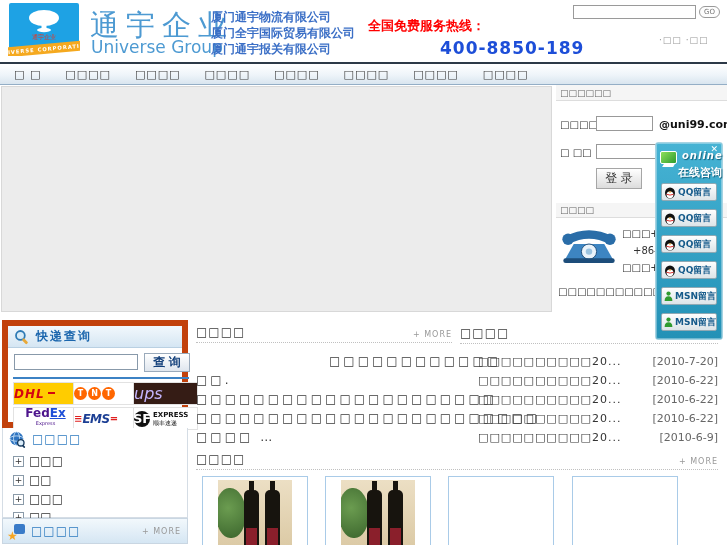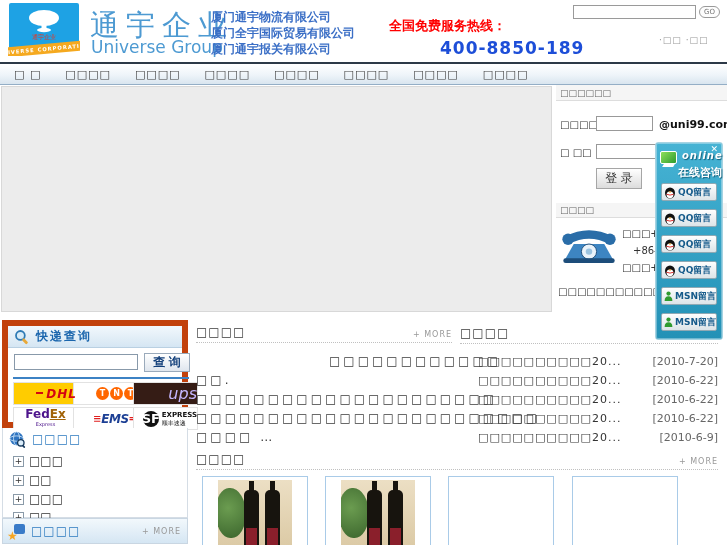--- a/index.html
+++ b/index.html
@@ -4,21 +4,21 @@
 <style>
   * { margin:0; padding:0; box-sizing:border-box; }
   body { background:#fff; font-family:"DejaVu Sans","Liberation Sans",sans-serif; }
   .page { position:relative; width:727px; height:545px; overflow:hidden; background:#fff; }
 
   
   .logo-flag { position:absolute; left:8px; top:3px; width:72px; height:53px; }
   .brand-title { position:absolute; left:90px; top:6px; font-size:29px; color:#4d9ad2; letter-spacing:7px; white-space:nowrap; }
   .brand-sub { position:absolute; left:91px; top:37px; font-size:17px; color:#4d9ad2; }
   .companies { position:absolute; left:211px; top:9px; font-size:12px; font-weight:bold; color:#3b6fc6; line-height:16px; white-space:nowrap; }
-  .hotline-label { position:absolute; left:368px; top:17px; font-size:13px; font-weight:bold; color:#f00;margin-left:21px; }
+  .hotline-label { position:absolute; left:368px; top:17px; font-size:13px; font-weight:bold; color:#f00; }
   .hotline-number { position:absolute; left:440px; top:38px; font-size:17px; font-weight:bold; color:#1d4ed8; letter-spacing:1px; }
   .search-input { position:absolute; left:573px; top:5px; width:123px; height:14px; border:1px solid #9a9a9a; font-size:10px; padding:0 2px; }
   .go-btn { position:absolute; left:699px; top:6px; width:21px; height:12px; border:1px solid #999; border-radius:6px; background:#fdfdfd; font-size:7px; color:#777; text-align:center; line-height:10px; cursor:pointer; }
   .top-links { position:absolute; left:659px; top:35px; font-size:9px; color:#999; letter-spacing:1px; }
 
   
   .nav { position:absolute; left:0; top:62px; width:727px; height:23px;
     background:linear-gradient(#ffffff,#eef4f9 55%,#d9e5ef);
     border-top:2px solid #2c3947; border-bottom:1px solid #94aec6;
     display:flex; align-items:center; padding-left:14px; gap:24px; }
@@ -55,32 +55,32 @@
   .qq-btn span { font-size:9px; font-weight:bold; color:#155a8a; white-space:nowrap; }
 
   
   .s1 { position:absolute; left:2px; top:320px; width:186px; height:108px; border:6px solid #c2410c; background:#fff; }
   .s-head { height:22px; background:linear-gradient(#f2f8fc,#d5e6f3); border-bottom:1px solid #b9d0e2; display:flex; align-items:center; gap:6px; padding-left:6px; }
   .s-head b { font-size:12px; color:#1b66ad; letter-spacing:2px; }
   .track-input { position:absolute; left:6px; top:28px; width:124px; height:16px; border:1px solid #8899aa; }
   .track-btn { position:absolute; left:136px; top:27px; width:46px; height:19px; border:1px solid #9aaabb; background:linear-gradient(#ffffff,#dfe6ee); font-size:12px; font-weight:bold; color:#123f7a; cursor:pointer; }
   .s1-line { position:absolute; left:5px; top:51px; width:176px; height:2px; background:#3c82c4; }
   .logo-grid { position:absolute; left:5px; top:56px; width:178px; display:grid; grid-template-columns:repeat(3,56px); grid-auto-rows:23px; gap:2px 4px; }
-  .clogo { width:65px; height:23px; display:flex; align-items:center; justify-content:flex-end; overflow:hidden; cursor:pointer; border:1px solid #e2e2e2; }
+  .clogo { width:65px; height:23px; display:flex; align-items:center; justify-content:flex-start; overflow:hidden; cursor:pointer; border:1px solid #e2e2e2; }
   .l-dhl { background:#ffcc00; }
   .l-dhl i { font-style:italic; font-weight:900; font-size:12px; color:#d40511; letter-spacing:1px; position:relative; }
   .l-dhl i::before, .l-dhl i::after { content:""; position:absolute; top:5px; width:7px; height:2.5px; background:#d40511; }
   .l-dhl i::before { left:-10px; } .l-dhl i::after { right:-10px; }
   .l-tnt { background:#fff; gap:1px; }
   .l-tnt u { width:13px; height:13px; border-radius:50%; background:#ff6600; color:#fff; font-size:8px; font-weight:bold; text-decoration:none; display:flex; align-items:center; justify-content:center; }
   .l-ups { background:#351c15; }
   .l-ups i { font-style:italic; font-weight:400; font-size:16px; color:#c4b5fd; }
   .l-fedex { background:#fff; flex-direction:column; line-height:10px; }
   .l-fedex .fx { font-size:12px; font-weight:900; }
-  .l-fedex .fa { color:#4d148c;margin-top:24px; } .l-fedex .fb { color:#a16207;text-decoration:underline; }
+  .l-fedex .fa { color:#4d148c;margin-top:24px; } .l-fedex .fb { color:#1d4ed8;text-decoration:underline; }
   .l-fedex .fs { font-size:5px; color:#4d148c; }
   .l-ems { background:#fff; }
   .l-ems .red { color:#e02020; font-weight:900; font-size:10px; }
   .l-ems b { font-style:italic; font-weight:900; font-size:12px; color:#1c3f94; letter-spacing:-.5px; }
   .l-sf { background:#fff; gap:3px; }
   .l-sf .sfc { width:16px; height:16px; border-radius:50%; background:#111; color:#fff; font-size:13px; font-weight:bold; display:flex; align-items:center; justify-content:center; }
   .l-sf .sft { display:flex; flex-direction:column; line-height:7px; }
   .l-sf .sft b { font-size:7px; color:#111; } .l-sf .sft s { font-size:6px; color:#111; text-decoration:none; }
 
   .s2 { position:absolute; left:2px; top:428px; width:186px; height:90px; border:1px solid #d5dde5; border-top:none; background:#fff; }

